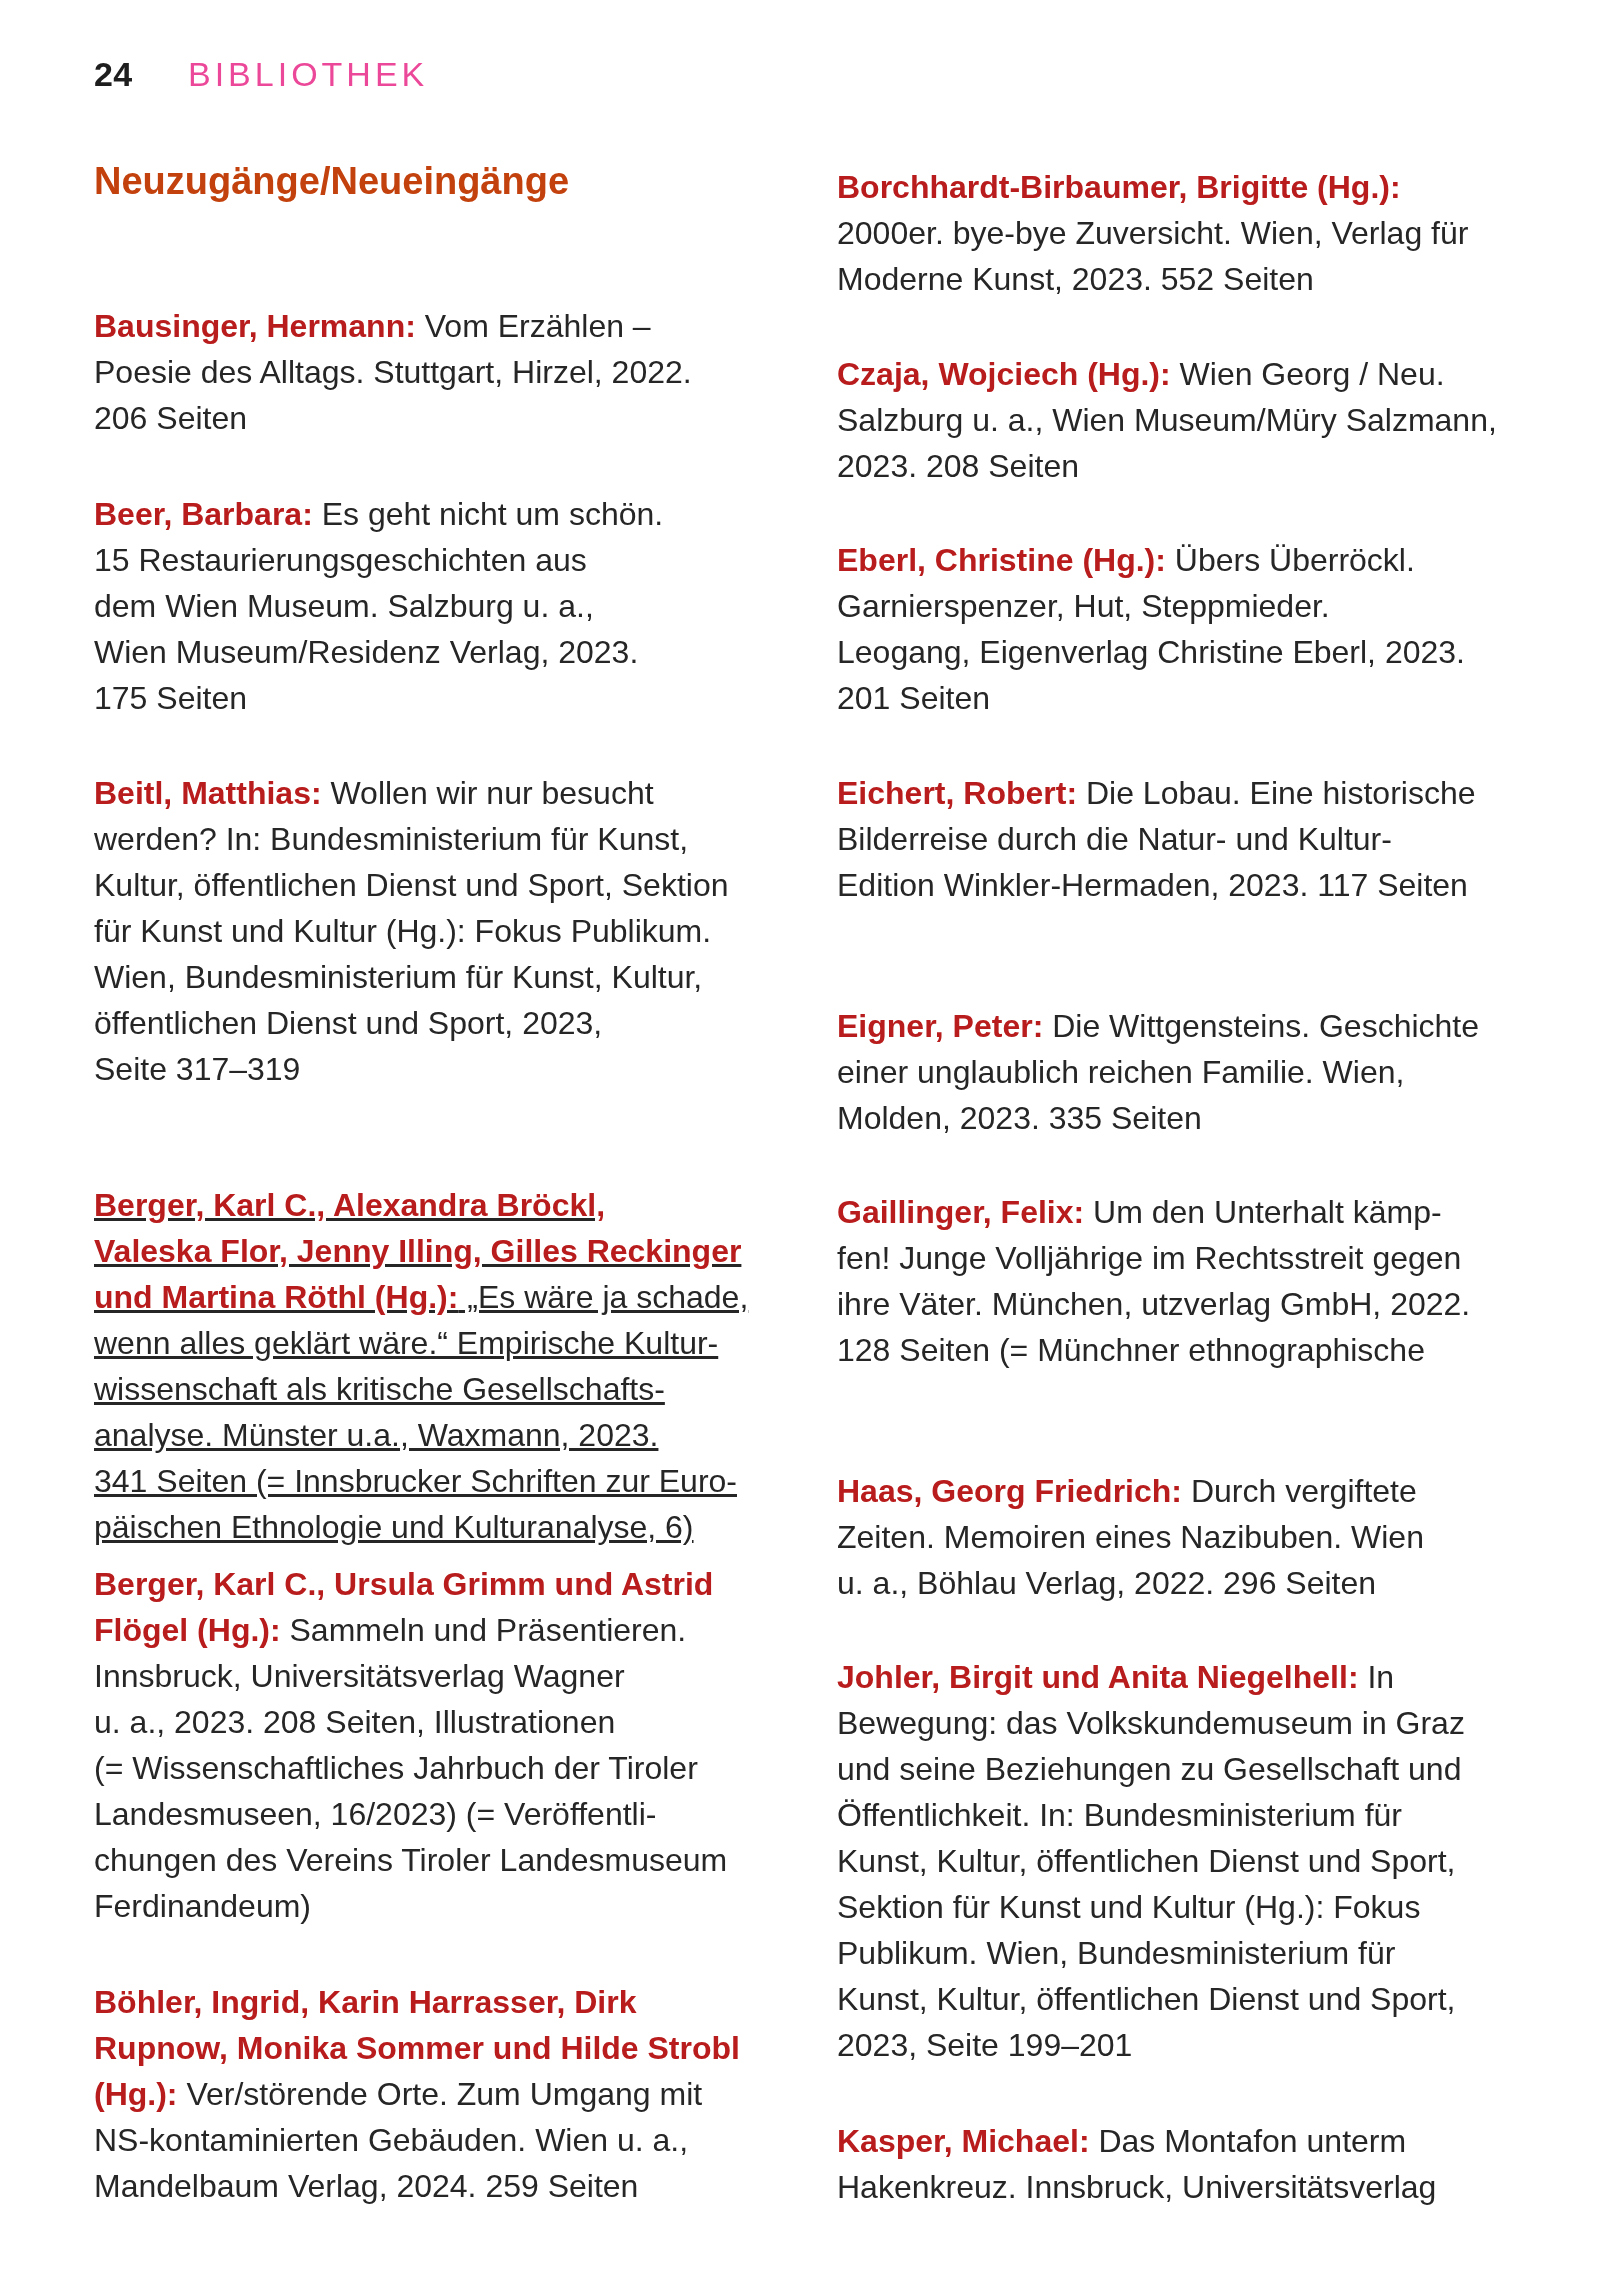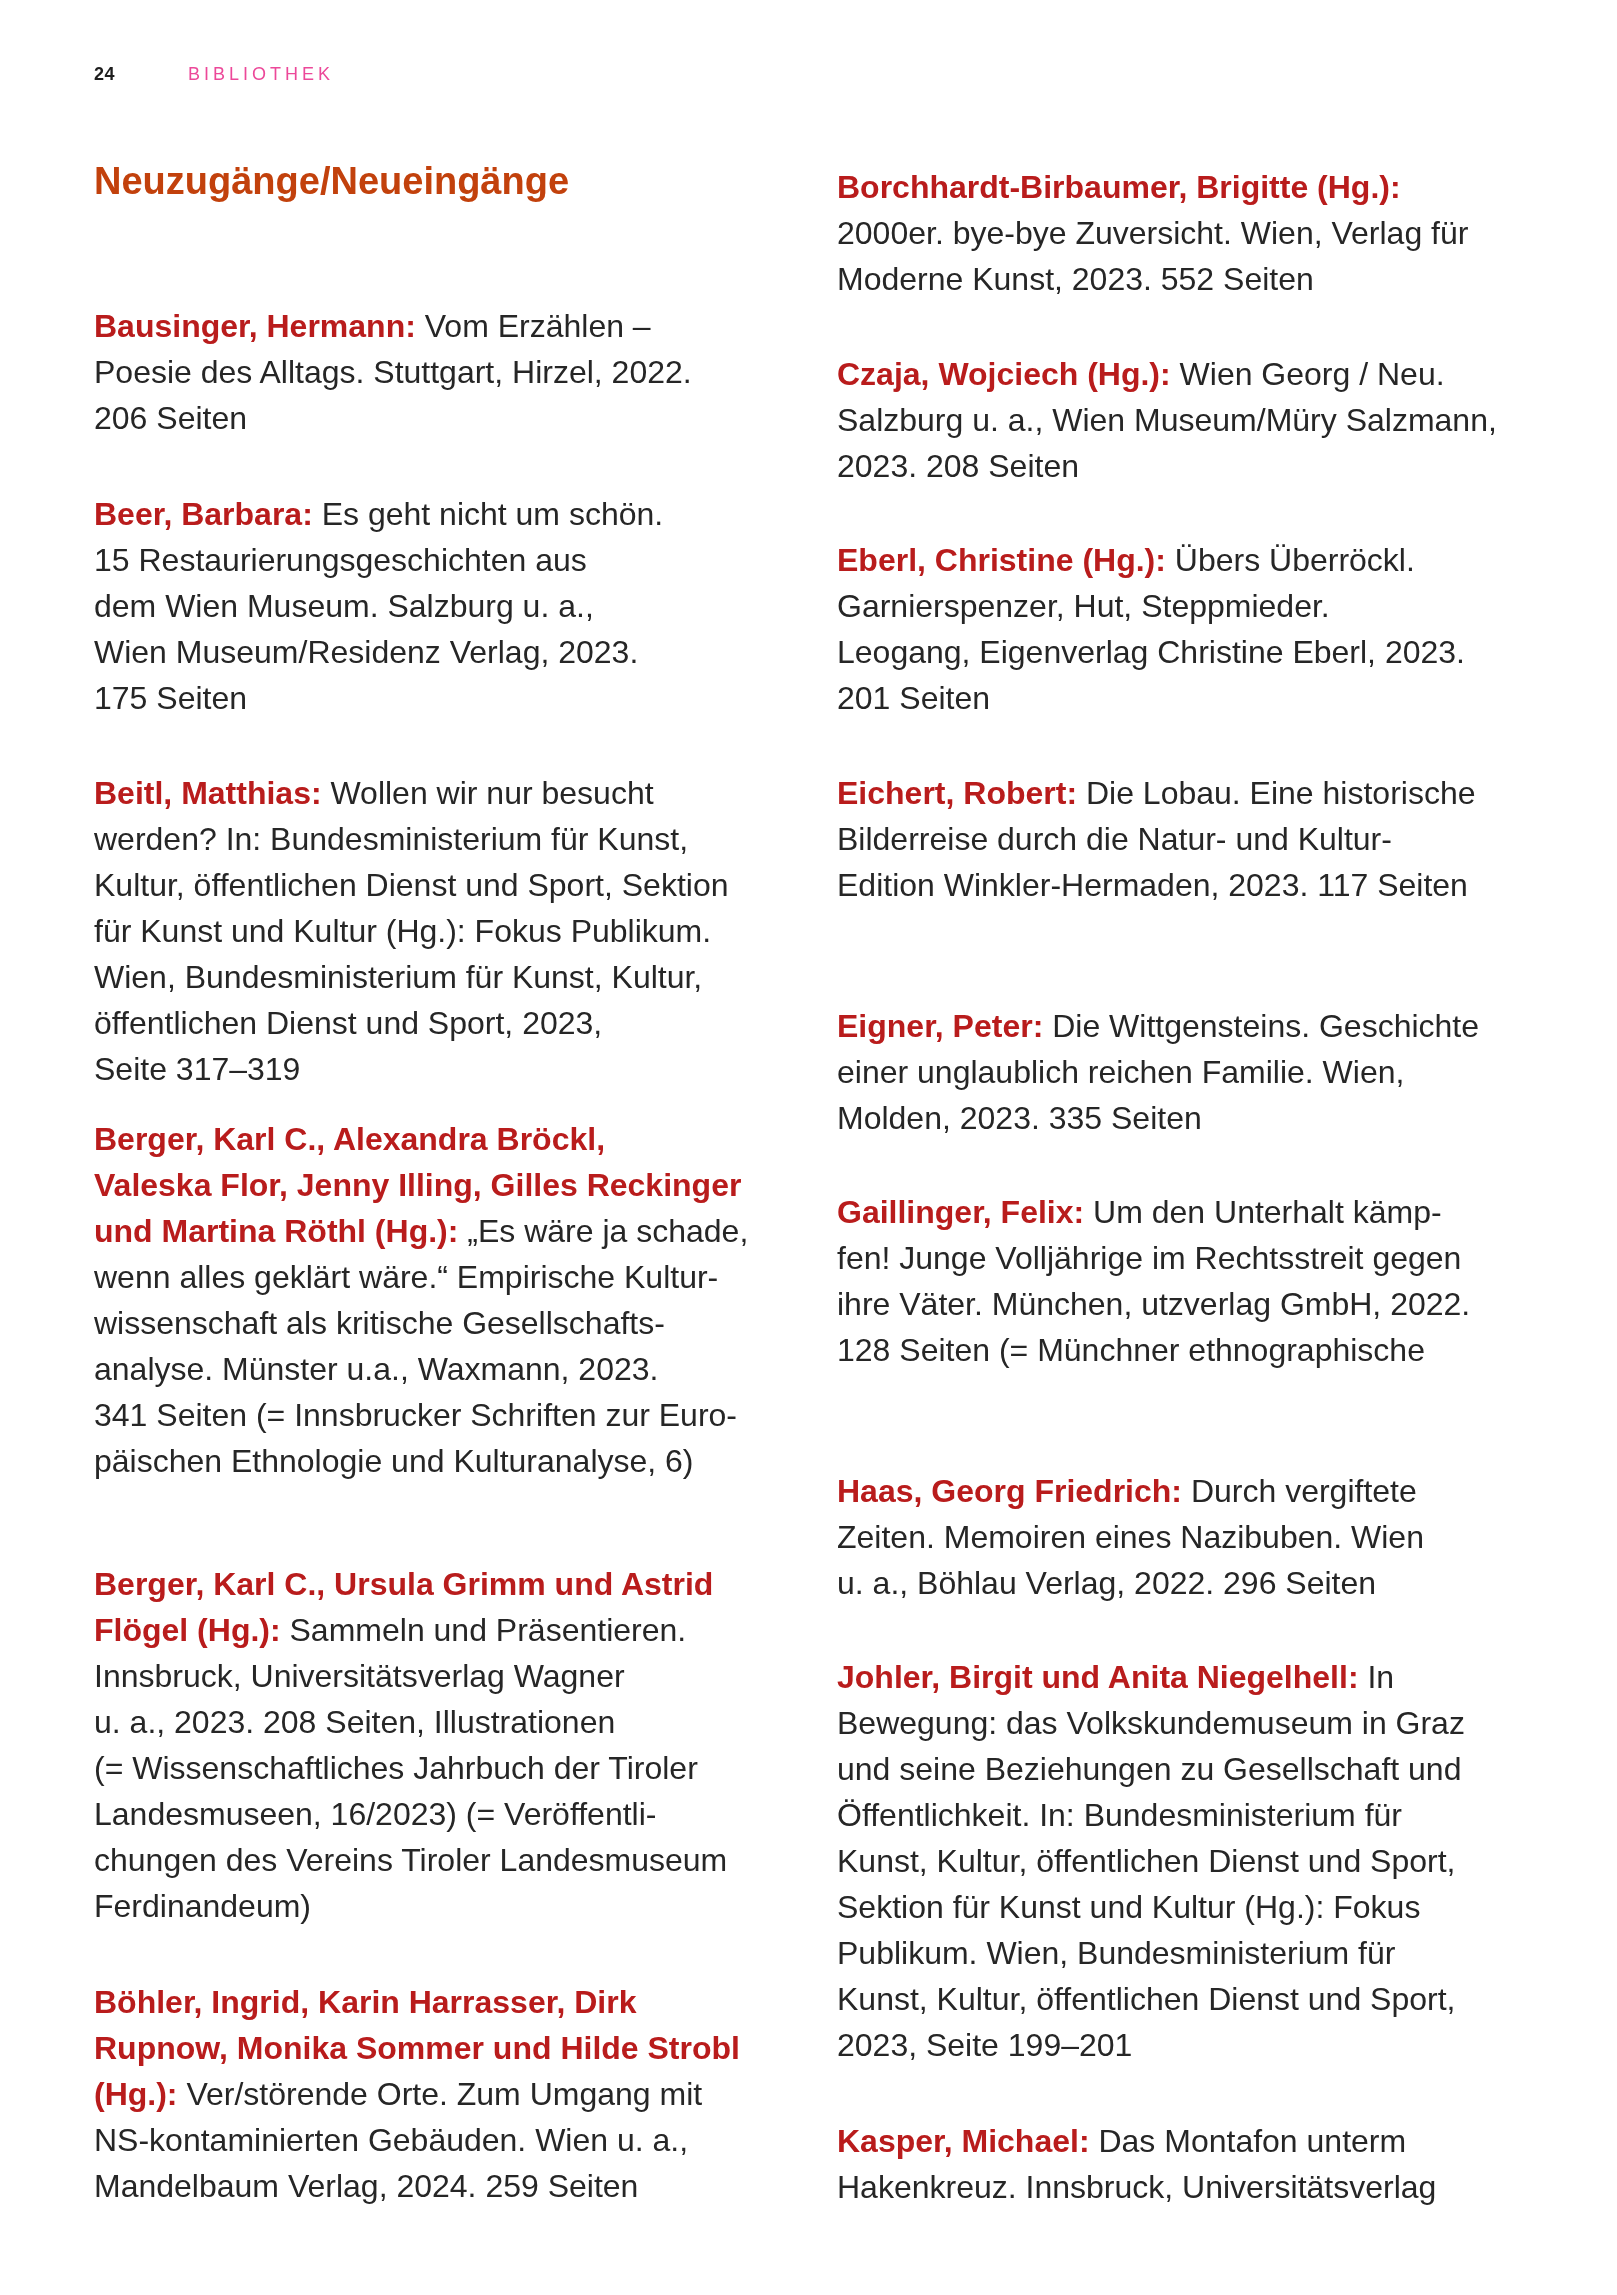--- a/index.html
+++ b/index.html
@@ -1,20 +1,20 @@
 <!DOCTYPE html>
 <html style="font-size:13px"><head>
 <meta charset="utf-8">
 <style>
   html, body { margin: 0; padding: 0; background: #ffffff; }
   body {
     width: 1617px; height: 2295px; position: relative; overflow: hidden;
     font-family: "Liberation Sans", "DejaVu Sans", sans-serif; color: #1e1e1e;
   }
-  .running-head { position: absolute; left: 94px; top: 58px; font-size: 18px; line-height: 32px; }
+  .running-head { position: absolute; left: 94px; top: 58px; font-size: 34px; line-height: 32px; }
   .running-head .pg { font-weight: bold; letter-spacing: 0.4px; }
   .running-head .sec { position: absolute; left: 94px; top: 0; letter-spacing: 4px; white-space: nowrap; color: #ec4899; }
   .col { position: absolute; top: 0; width: 712px; }
   .col-left { left: 94px; }
   .col-right { left: 837px; }
   h1.title {
     position: absolute; left: 94px; top: 158px; margin: 0;
     font-size: 38px; line-height: 47px; font-weight: bold; color: #c2410c; white-space: nowrap;
   }
   .entry { position: absolute; left: 0; font-size: 32px; line-height: 46px; white-space: nowrap; color: #262626; }
@@ -46,21 +46,21 @@
     </div>
     <div class="entry" style="top: 770px;">
       <span class="line"><b>Beitl, Matthias:</b><span> Wollen wir nur besucht</span></span>
       <span class="line"><span>werden? In: Bundesministerium für Kunst,</span></span>
       <span class="line"><span>Kultur, öffentlichen Dienst und Sport, Sektion</span></span>
       <span class="line"><span>für Kunst und Kultur (Hg.): Fokus Publikum.</span></span>
       <span class="line"><span>Wien, Bundesministerium für Kunst, Kultur,</span></span>
       <span class="line"><span>öffentlichen Dienst und Sport, 2023,</span></span>
       <span class="line"><span>Seite 317–319</span></span>
     </div>
-    <div class="entry" style="top: 1116px;">
+    <div class="entry" style="top: 1182px; text-decoration: underline;">
       <span class="line"><b>Berger, Karl C., Alexandra Bröckl,</b></span>
       <span class="line"><b>Valeska Flor, Jenny Illing, Gilles Reckinger</b></span>
       <span class="line"><b>und Martina Röthl (Hg.):</b><span> „Es wäre ja schade,</span></span>
       <span class="line"><span>wenn alles geklärt wäre.“ Empirische Kultur-</span></span>
       <span class="line"><span>wissenschaft als kritische Gesellschafts-</span></span>
       <span class="line"><span>analyse. Münster u.a., Waxmann, 2023.</span></span>
       <span class="line"><span>341 Seiten (= Innsbrucker Schriften zur Euro-</span></span>
       <span class="line"><span>päischen Ethnologie und Kulturanalyse, 6)</span></span>
     </div>
     <div class="entry" style="top: 1561px;">

